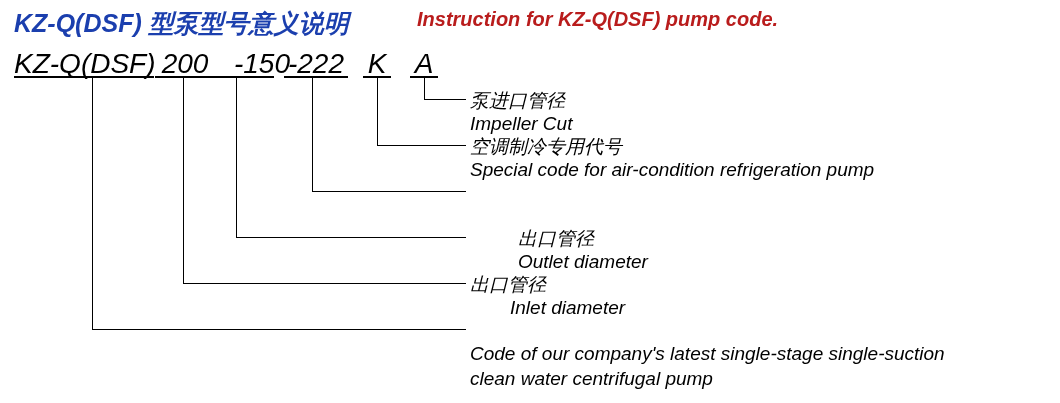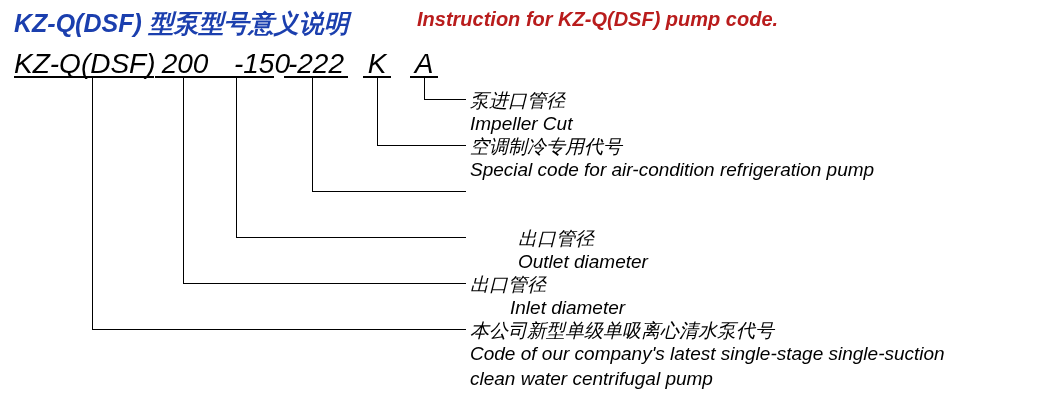--- a/index.html
+++ b/index.html
@@ -132,17 +132,16 @@
   <div class="lbl lbl-en" style="left:470px; top:159px;">Special code for air-condition refrigeration pump</div>
   <div class="lbl lbl-cn" style="left:470px; top:134px;">空调制冷专用代号</div>
 
 
   <div class="lbl lbl-cn" style="left:498px; top:226px;margin-left:20px;">出口管径</div>
   <div class="lbl lbl-en" style="left:470px; top:251px;margin-left:48px;">Outlet diameter</div>
 
   <div class="lbl lbl-cn" style="left:470px; top:272px;">出口管径</div>
   <div class="lbl lbl-en" style="left:470px; top:297px;margin-left:40px;">Inlet diameter</div>
 
-  <div class="lbl lbl-cn" style="left:470px; top:318px;">本公司新型单级单吸离心清水泵代号</div>
   <div class="lbl lbl-en" style="left:470px; top:343px;">Code of our company's latest single-stage single-suction</div>
   <div class="lbl lbl-en" style="left:470px; top:368px;">clean water centrifugal pump</div>
 
 </div>
 
 </body></html>

